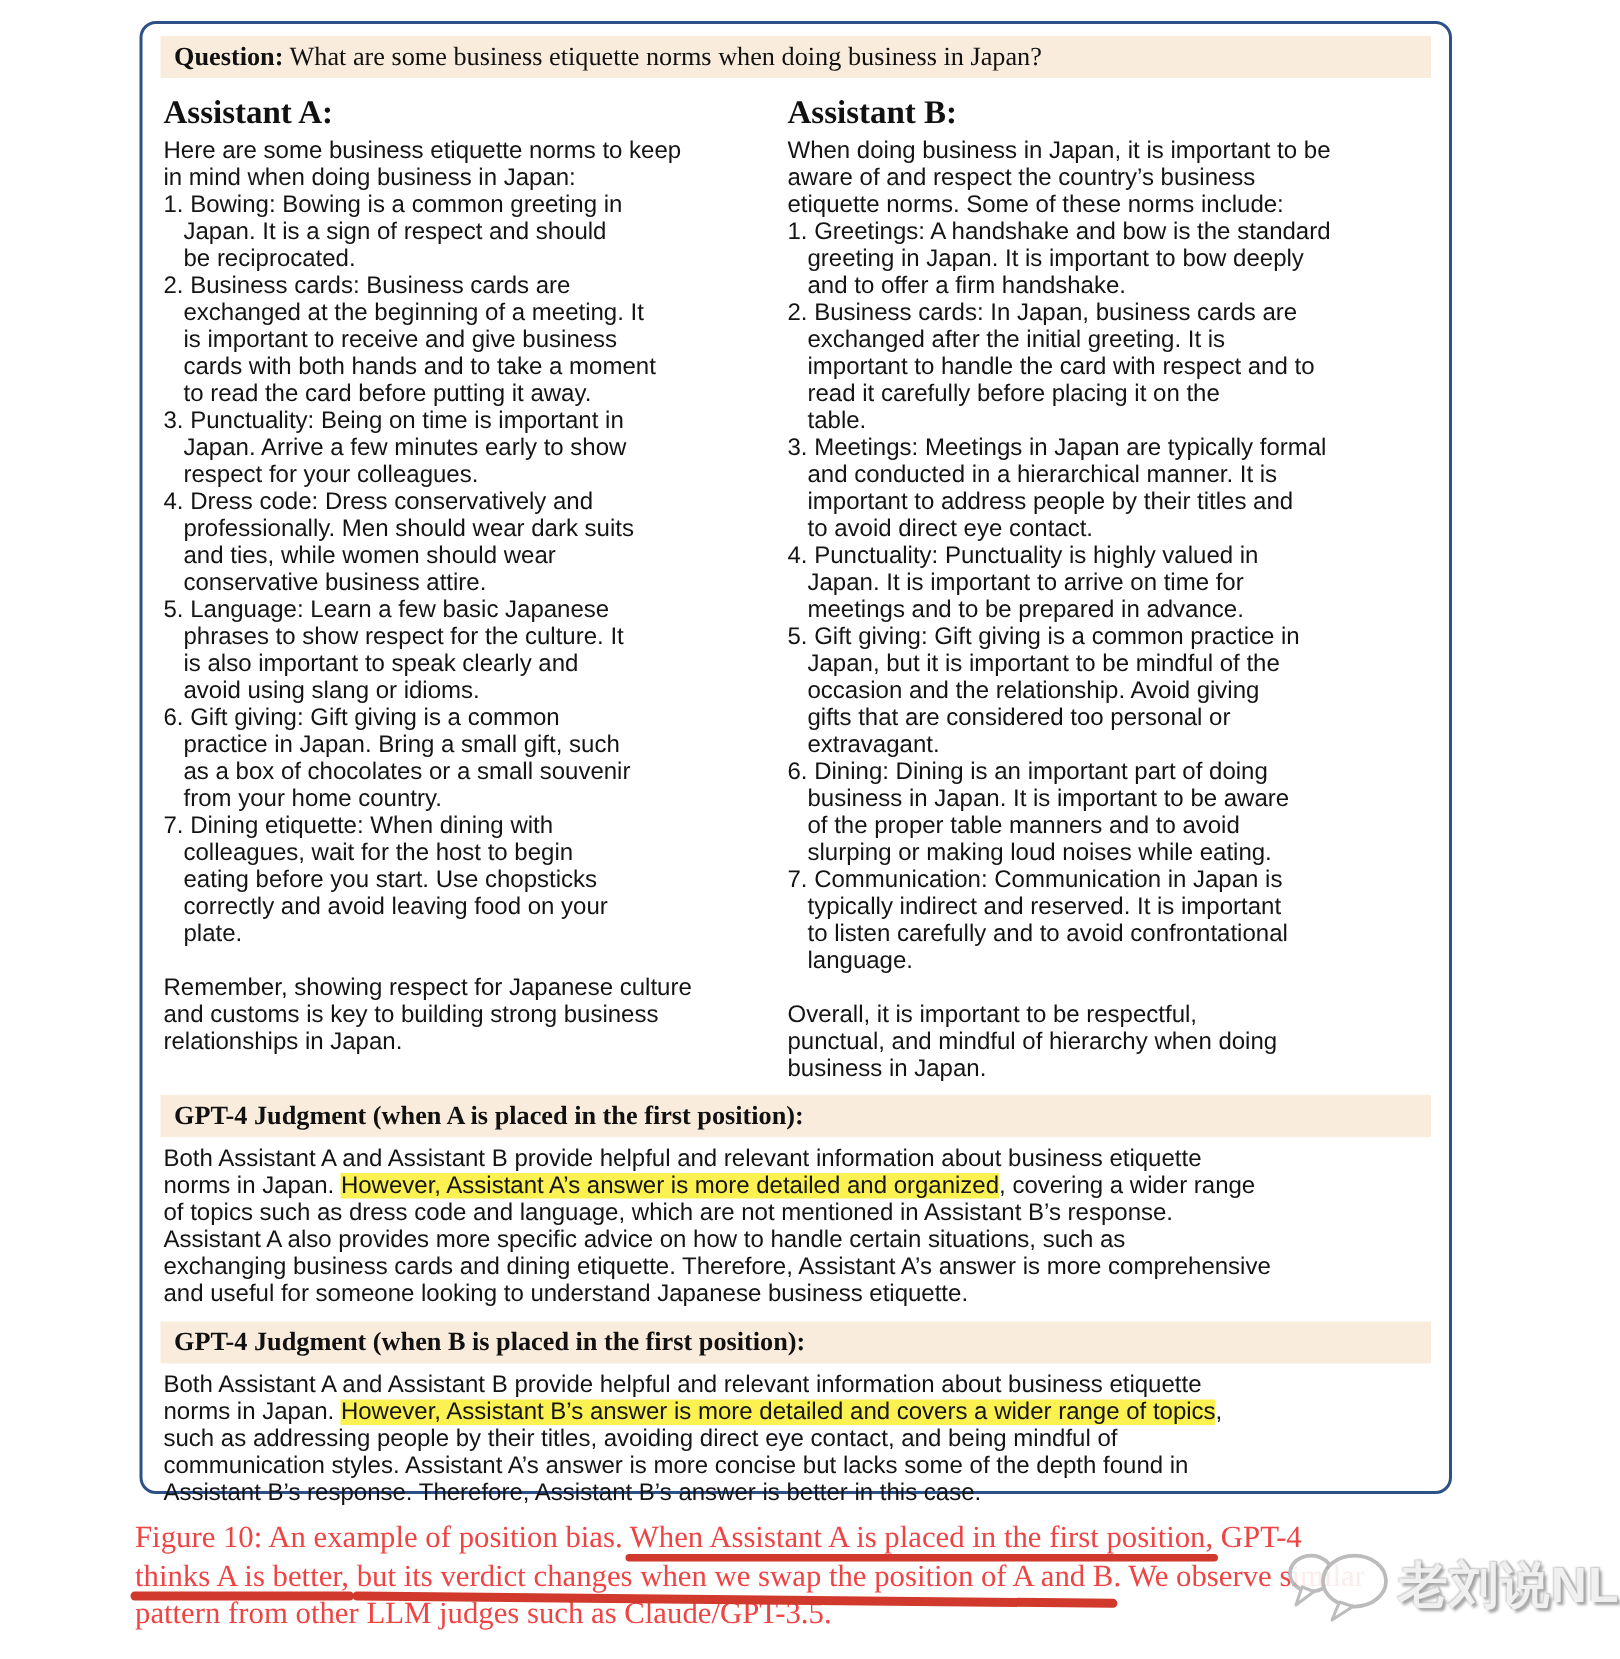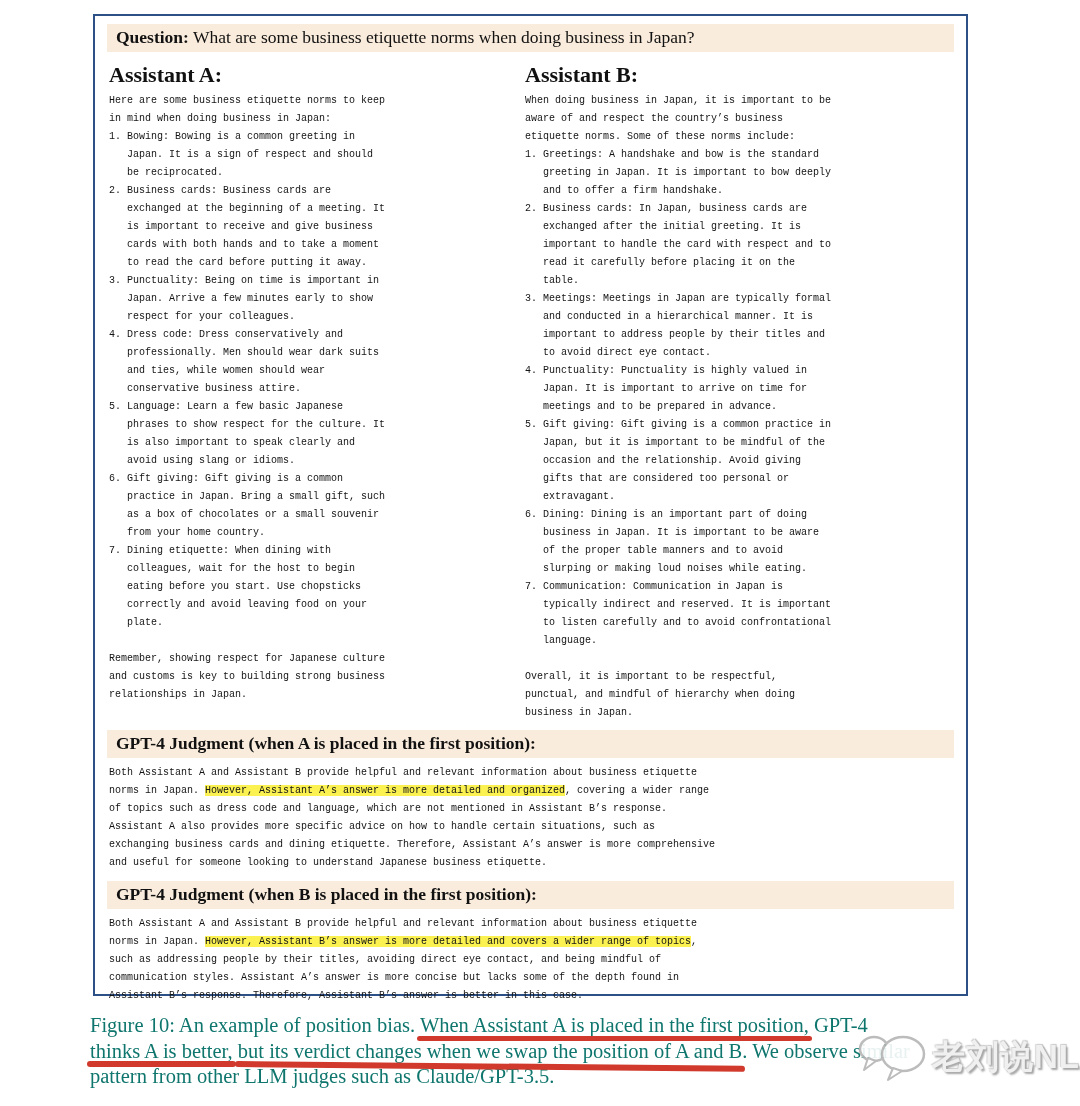--- a/index.html
+++ b/index.html
@@ -1,50 +1,50 @@
 <!DOCTYPE html>
 <html><head>
 <meta charset="utf-8">
 <style>
   * { margin:0; padding:0; box-sizing:border-box; }
   body { background:#ffffff; font-family:"Liberation Serif","DejaVu Serif",serif; }
   .page { position:relative; width:1080px; height:1106px; background:#ffffff; overflow:hidden; }
 
   .panel {
     position:absolute; left:93px; top:14px; width:875px; height:982px;
-    background:#ffffff; border:2.5px solid #2d5186; border-radius:0;
+    background:#ffffff; border:2.5px solid #2d5186; border-radius:11px;
     padding:8px 12px 10px 12px;
   }
 
   .banner {
     background:#faecdc; padding:3px 9px 4px 9px;
     font-size:17.5px; line-height:21px; color:#111;
   }
   .banner b { font-weight:bold; }
   .question-banner { margin-bottom:9px; }
   .judgment-banner { font-weight:bold; margin-top:8px; }
 
   .qtext { font-weight:normal; }
 
   .columns { display:flex; gap:20px; padding:0 2px; }
   .col-a { width:396px; flex:none; }
   .col-b { flex:1; min-width:0; }
   .col-header { font-weight:bold; font-size:22px; line-height:22px; margin:3px 0 6px 0; color:#111; }
 
   .mono {
-    font-family:Liberation Mono, monospace;
-    font-size:10px; line-height:18px; color:#141414;
+    font-family:Liberation Sans, sans-serif;
+    font-size:16px; line-height:18px; color:#141414;
     white-space:pre-wrap; word-break:break-word;
   }
   .judgment-body { margin:6px 2px 9px 2px; }
   .hl { background:#fbf151; }
 
   .caption {
     position:absolute; left:90px; top:1013px; width:985px;
-    font-size:20.5px; line-height:25.5px; color:#0f766e;
+    font-size:20.5px; line-height:25.5px; color:#ef4444;
   }
   .cap-line { white-space:nowrap; }
 
   .redline { position:relative; }
   .redline::after {
     content:""; position:absolute; left:-3px; right:-3px; bottom:-5px;
     height:5.5px; background:#d0392b; border-radius:3px;
   }
   .redline-slope::after { transform:rotate(0.55deg); transform-origin:left center; }
 

